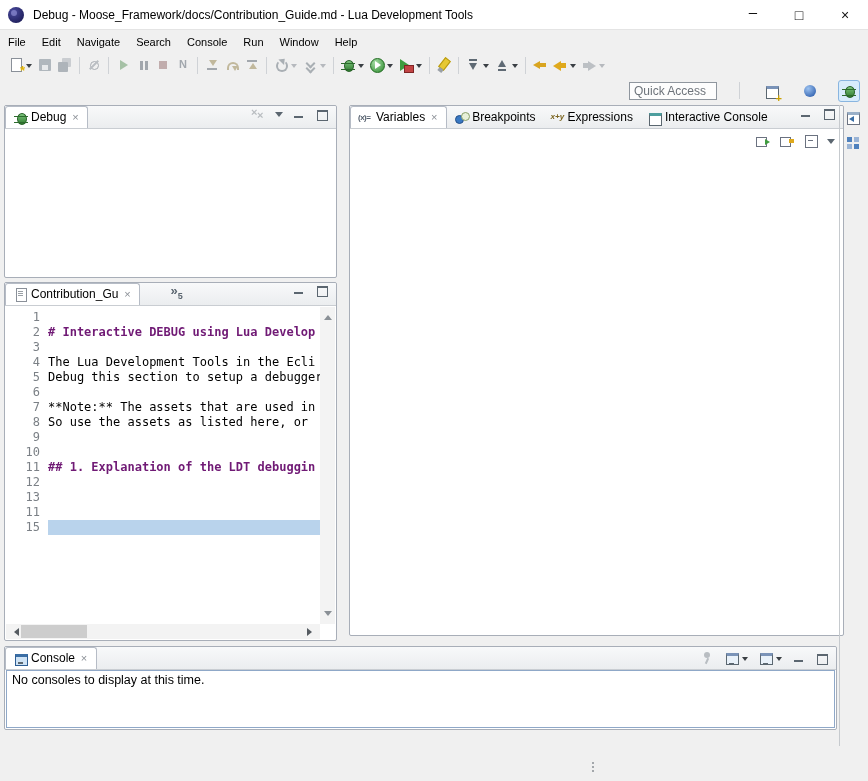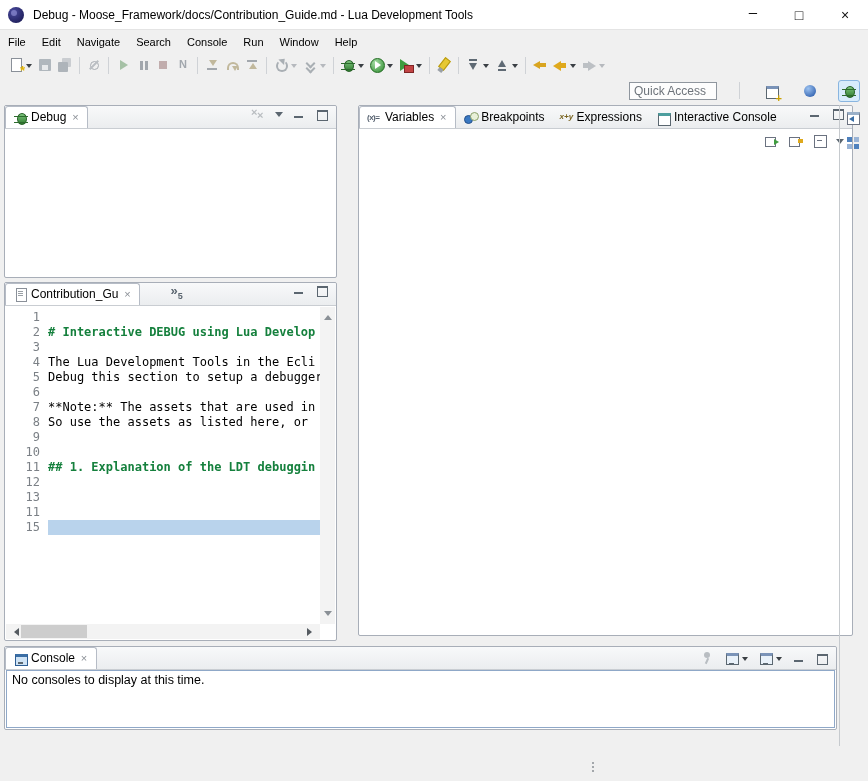--- a/index.html
+++ b/index.html
@@ -120,21 +120,21 @@
   .hbtns{margin-left:auto;display:flex;align-items:center;gap:9px;padding:0 7px 4px 0}
   .chev{position:relative;color:#5b6670;font-size:13px;font-weight:bold;padding:0 2px;margin-left:28px}
   .chev sub{font-size:9px}
 
   
   .editor-body{position:absolute;left:1px;right:1px;top:24px;bottom:1px;background:#fff;overflow:hidden}
   .code{position:absolute;left:0;top:0;right:15px;bottom:15px;padding-top:3px;font-family:"DejaVu Sans Mono","Liberation Mono",monospace;font-size:12px;line-height:15px;overflow:hidden}
   .crow{display:flex;height:15px}
   .lnum{width:42px;text-align:right;padding-right:8px;color:#7b8086;flex:none}
   .ltext{flex:1;white-space:pre;overflow:hidden}
-  .ltext.h{color:#15803d;font-weight:bold}
+  .ltext.h{color:#701a75;font-weight:bold}
   .ltext.cur{background:#b9d3ec}
   .vscroll{position:absolute;right:0;top:0;bottom:15px;width:15px;background:#f3f3f3}
   .hscroll{position:absolute;left:0;right:15px;bottom:0;height:15px;background:#f3f3f3}
   .sb-up,.sb-dn{position:absolute;left:4px;width:0;height:0;border:4px solid transparent}
   .sb-up{top:4px;border-bottom:5px solid #8a9096}
   .sb-dn{bottom:4px;border-top:5px solid #8a9096}
   .sb-l,.sb-r{position:absolute;top:4px;width:0;height:0;border:4px solid transparent}
   .sb-l{left:4px;border-right:5px solid #555b61}
   .sb-r{right:4px;border-left:5px solid #555b61}
   .hthumb{position:absolute;left:15px;top:1px;width:66px;height:13px;background:#cdcdcd}
@@ -389,21 +389,21 @@
       <span class="sb-dn"></span>
     </div>
     <div class="hscroll">
       <span class="sb-l"></span>
       <span class="hthumb"></span>
       <span class="sb-r"></span>
     </div>
   </div>
 </div>
 
-<div class="panel" style="left:358px;top:105px;width:495px;height:531px">
+<div class="panel" style="left:349px;top:105px;width:495px;height:531px">
   <div class="phead">
     <div class="tab sel">
       <span class="ic14 i-vars"></span>
       <span>Variables</span>
       <span class="tclose"></span>
     </div>
     <div class="tab">
       <span class="ic14 i-bp"></span>
       <span>Breakpoints</span>
     </div>

